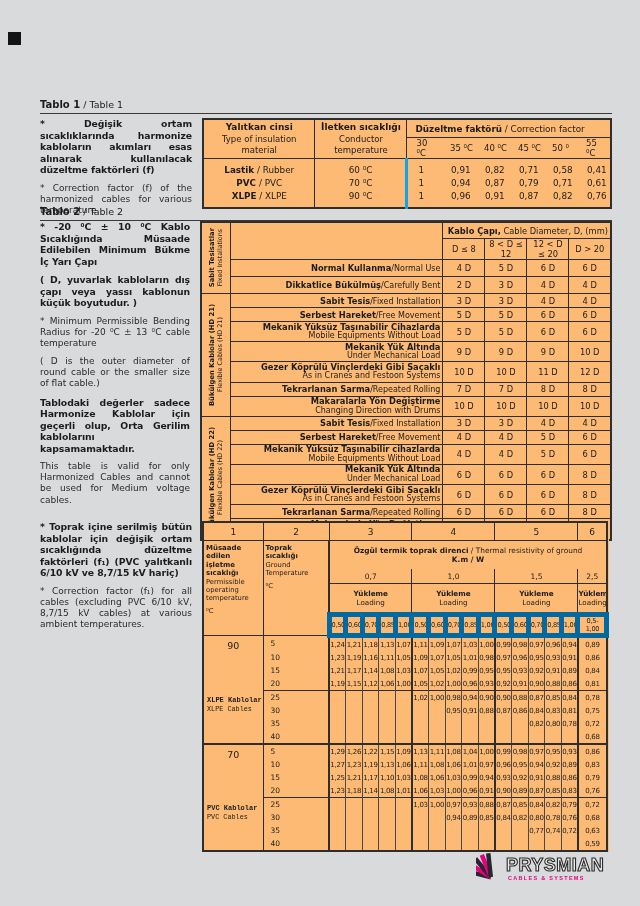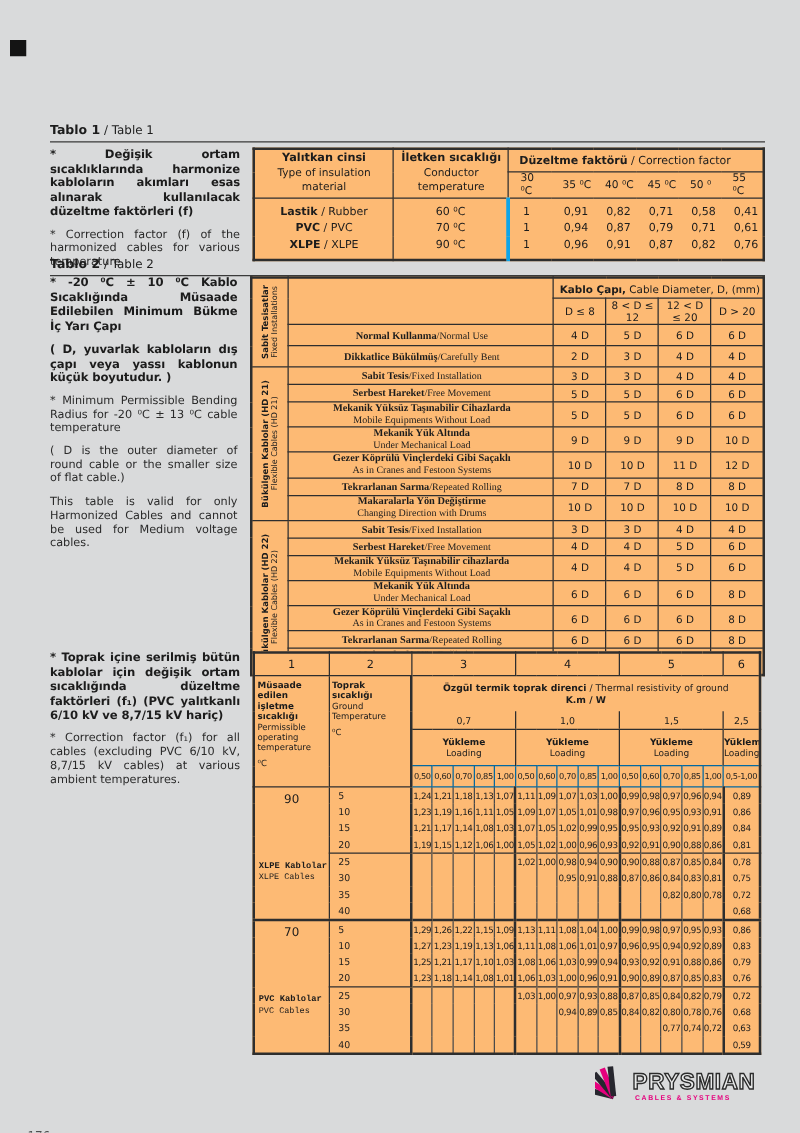--- a/index.html
+++ b/index.html
@@ -33,21 +33,21 @@
   .t1 td.ins{text-align:center;font-size:8.8px;height:13px;border-right:1px solid #2e2e2e;}
   .t1 td.ctemp{text-align:center;font-size:8.8px;border-right:3px solid #0ea5e9;}
   .t1 td.fval{text-align:left;padding-left:10px;font-size:8.8px;}
   .t1 tbody tr:first-child td{padding-top:4px;}
   .t1 tbody tr:last-child td{padding-bottom:5px;}
   
   .t2{width:410px;border:2px solid #2e2e2e;}
   .t2 td{border:1px solid #2e2e2e;font-size:8.3px;vertical-align:middle;padding:0 2px;}
   .t2 .hdr-banner{text-align:right;height:15px;}
   .t2 .hdr-range{text-align:center;height:14px;}
-  .t2 .act{text-align:center;padding-left:3px;font-family:Liberation Serif, serif;}
+  .t2 .act{text-align:right;padding-left:3px;}
   .t2 .act .nn{font-size:8px;}
   .t2 .act div{line-height:8.6px;padding:.5px 0;}
   .t2 tr.single td{height:13px;}
   .t2 tr.two td{height:17px;}
   .t2 tr.g1 td{height:16px;}
   .t2 .val{text-align:center;}
   .t2 .vlabel{padding:0;overflow:hidden;text-align:center;}
   .t2 .vtext{writing-mode:vertical-rl;transform:rotate(180deg);display:inline-block;line-height:1.15;white-space:nowrap;vertical-align:middle;}
   .t2 .vtr{font-weight:bold;font-size:6.8px;}
   .t2 .ven{font-size:6.4px;}
@@ -57,21 +57,21 @@
   .t3 .numc{height:17px;font-size:9px;border-bottom:1px solid #2e2e2e;}
   .t3 .numc + .numc{border-left:1px solid #2e2e2e;}
   .t3 .h-col1,.t3 .h-col2{text-align:left;vertical-align:top;padding:3px 2px;font-size:6.8px;line-height:1.2;}
   .t3 .h-col1{border-right:1px solid #2e2e2e;}
   .t3 .h-col2{border-right:2px solid #2e2e2e;}
   .t3 .h-col1 .bb,.t3 .h-col2 .bb{font-size:7px;display:block;}
   .t3 .unit{margin-top:5px;}
   .t3 .banner{height:28px;font-size:7.4px;}
   .t3 .resist{height:14px;border-left:1px solid #2e2e2e;border-bottom:1px solid #2e2e2e;font-size:7.5px;}
   .t3 .load-h{height:28px;border-left:1px solid #2e2e2e;font-size:7.2px;line-height:1.3;}
-  .t3 .load-v{height:16px;border:1px solid #0369a1;font-size:6.6px;letter-spacing:-.3px;}
+  .t3 .load-v{height:16px;border:5px solid #0369a1;font-size:6.6px;letter-spacing:-.3px;}
   .t3 .bv{height:13px;border-left:1px solid #4a4a4a;font-size:7px;letter-spacing:-.3px;}
   .t3 .gl{border-left:2px solid #2e2e2e;}
   .t3 .ground{text-align:left;padding-left:7px;border-right:2px solid #2e2e2e;font-size:7.5px;}
   .t3 tr.bfirst td{border-top:1px solid #2e2e2e;}
   .t3 tr.box td{border-top:1px solid #2e2e2e;}
   .t3 tr.sec td{border-top:2px solid #2e2e2e;}
   .t3 .c1cell{position:relative;border-right:1px solid #2e2e2e;vertical-align:top;}
   .t3 .stemp{font-size:9.5px;margin-top:4px;text-align:center;}
   .t3 .slabel{position:absolute;top:56%;left:3px;text-align:left;font-size:6.8px;line-height:1.25;font-family:Liberation Mono, monospace;}
   .t3 .slabel .bb{font-size:7px;}
@@ -165,20 +165,21 @@
 
   <div class="abs sec-label" id="lbl2">
     <span class="bb">Tablo 2</span><span class="nn"> / Table 2</span>
   </div>
   <div class="abs section" id="sec2">
     <div class="note-col" id="t2-notes">
         <p class="b">* -20 ⁰C ± 10 ⁰C Kablo Sıcaklığında Müsaade Edilebilen Minimum Bükme İç Yarı Çapı</p>
         <p class="b">( D, yuvarlak kabloların dış çapı veya yassı kablonun küçük boyutudur. )</p>
         <p class="n">* Minimum Permissible Bending Radius for -20 ⁰C ± 13 ⁰C cable temperature</p>
         <p class="n">( D is the outer diameter of round cable or the smaller size of flat cable.)</p>
+        <p class="b">Tablodaki değerler sadece Harmonize Kablolar için geçerli olup, Orta Gerilim kablolarını kapsamamaktadır.</p>
         <p class="n">This table is valid for only Harmonized Cables and cannot be used for Medium voltage cables.</p>
       </div>
     <table class="t2">
       <colgroup>
           <col style="width:30px">
           <col style="width:212px">
           <col style="width:42px">
           <col style="width:42px">
           <col style="width:42px">
           <col style="width:42px">

